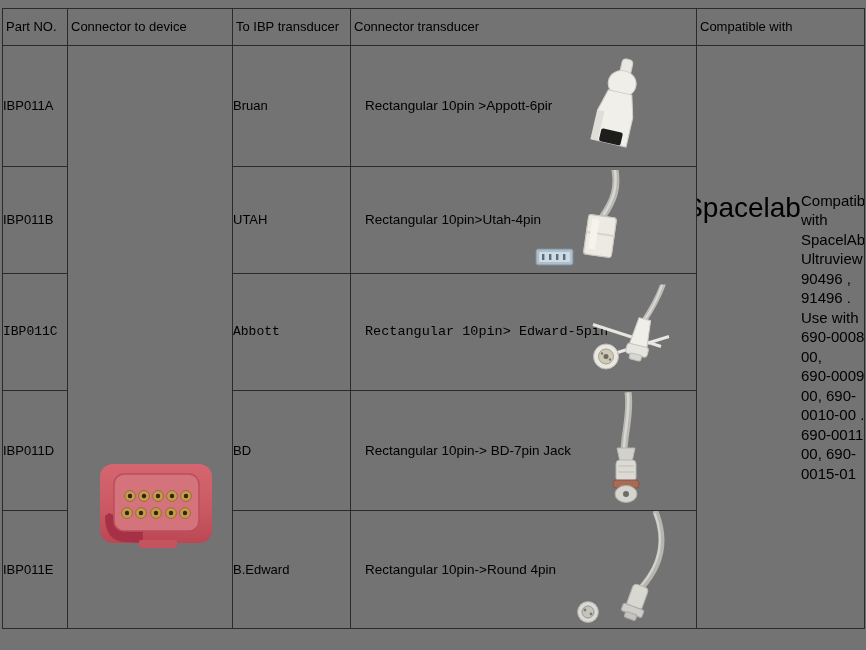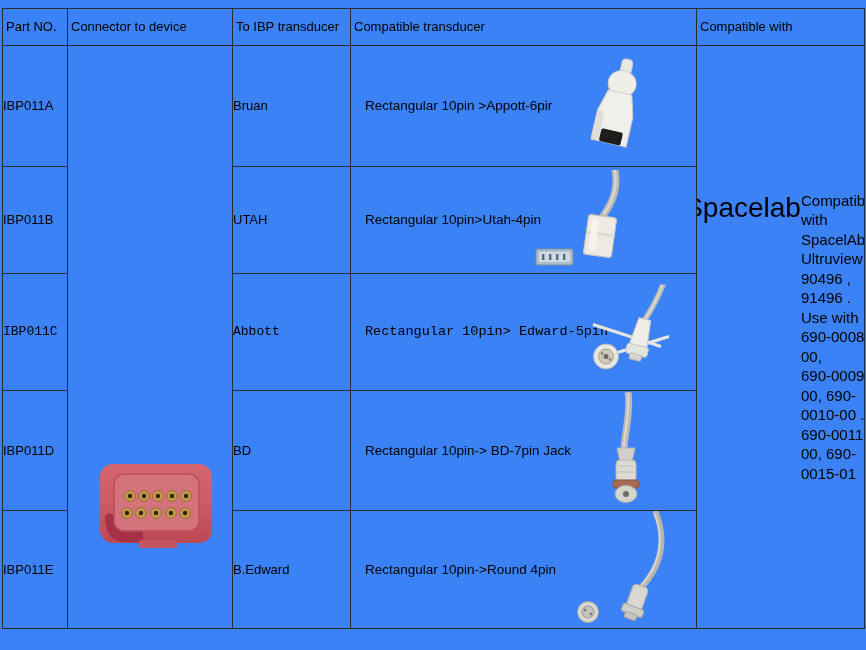--- a/index.html
+++ b/index.html
@@ -1,21 +1,21 @@
 <!DOCTYPE html>
 <html><head>
 <meta charset="utf-8">
 <style>
   html,body{margin:0;padding:0;background:#fff;}
   body{
     width:866px;height:650px;overflow:hidden;
     font-family:"Liberation Sans","DejaVu Sans",sans-serif;
     color:#000;-webkit-font-smoothing:antialiased;
   }
-  .sheet{position:relative;width:866px;height:650px;background:#3b82f6;}
+  .sheet{position:relative;width:866px;height:650px;background:#737373;}
   table.spec{
     position:absolute;left:2px;top:8px;width:862px;
     border-collapse:collapse;table-layout:fixed;
   }
   .spec td,.spec th{
     border:1px solid #2b2b2b;padding:0;vertical-align:middle;
     font-weight:normal;text-align:left;font-size:13px;line-height:16px;
     overflow:hidden;
   }
   tr.hdr{height:37px;}
@@ -58,21 +58,21 @@
         <col style="width:118px">
         <col style="width:346px">
         <col style="width:168px">
     </colgroup>
 
     <tbody>
         <tr class="hdr">
       <th>Part NO.</th>
       <th>Connector to device</th>
       <th>To IBP transducer</th>
-      <th>Compatible transducer</th>
+      <th>Connector transducer</th>
       <th>Compatible with</th>
     </tr>
 
     <tr class="r1">
       <td class="partno">IBP011A</td>
 
       <td class="conncell" rowspan="5">
         <div class="connwrap">
           <span class="conn-photo">
             <svg width="115" height="88" viewBox="0 0 115 88">

